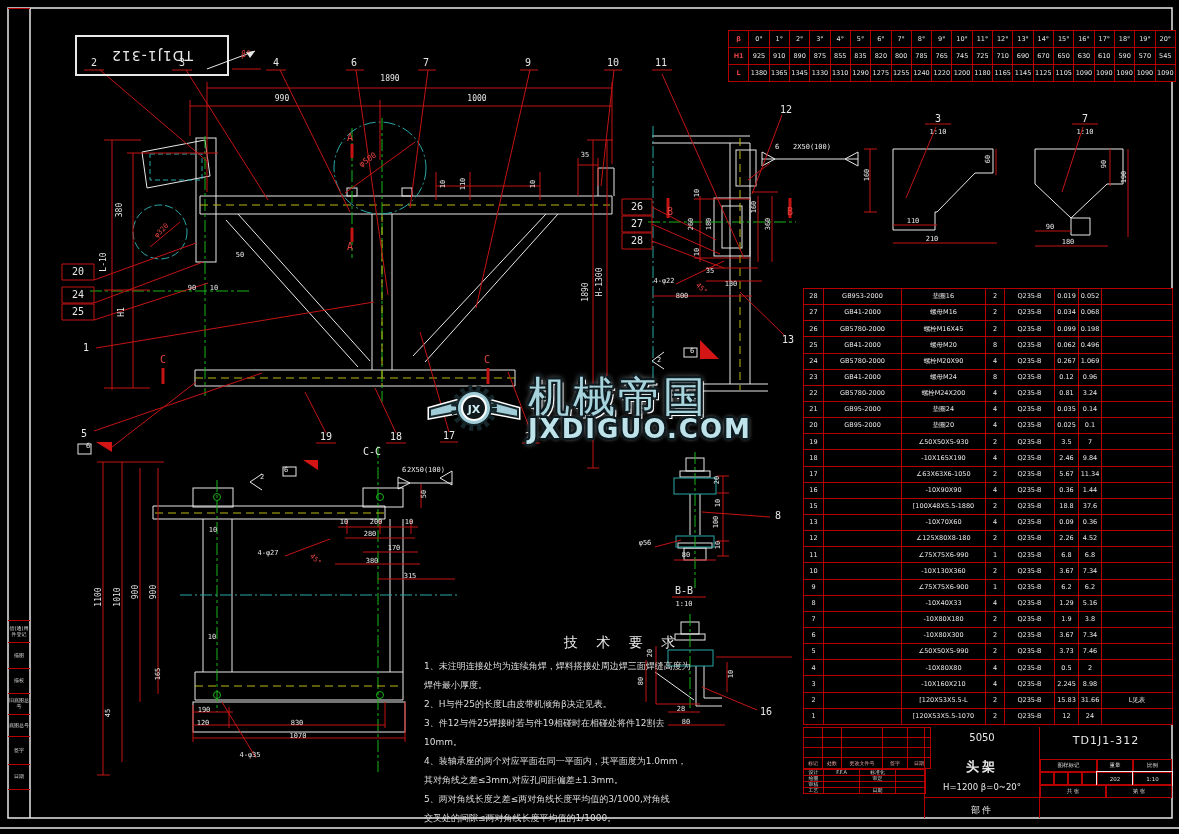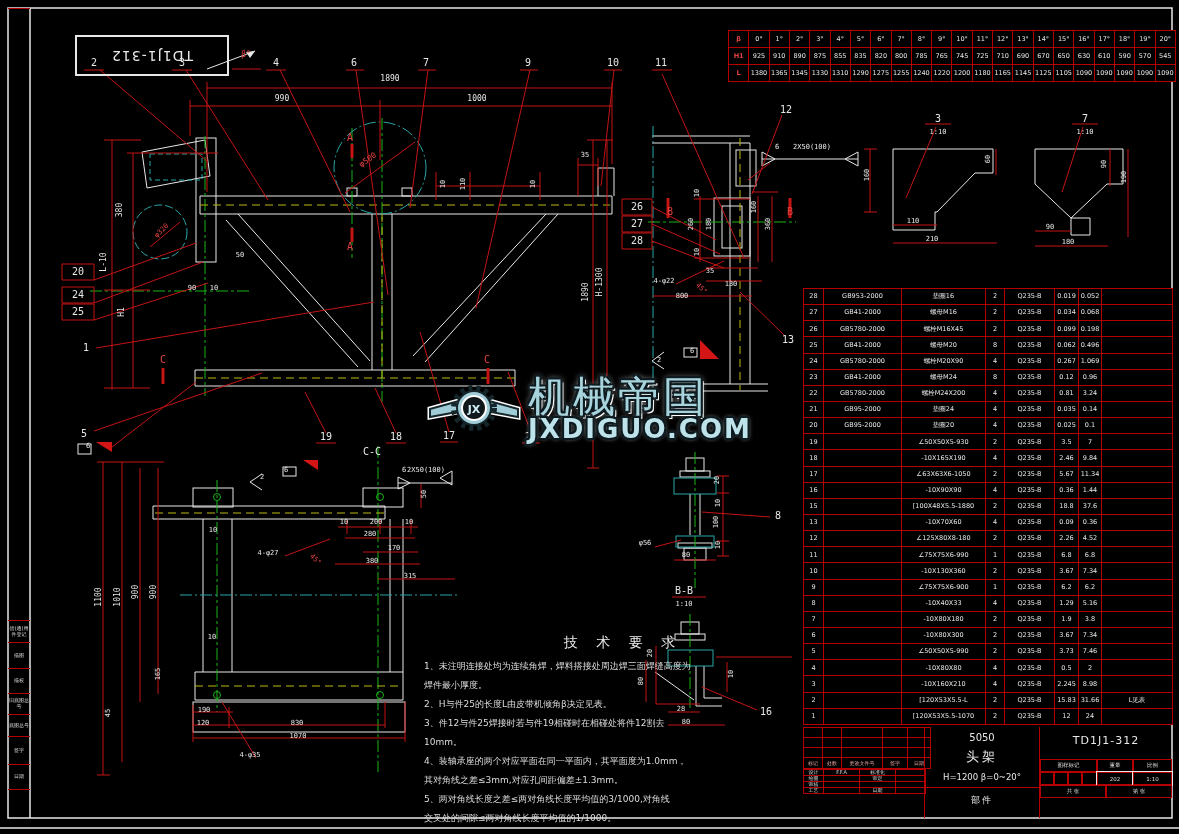--- a/index.html
+++ b/index.html
@@ -26,21 +26,21 @@
         border-collapse:collapse;table-layout:fixed;font-size:6.5px;color:#e8e8e8;text-align:center;background:#000;}
   #bom-table td{border:1px solid #b40000;padding:0;line-height:1;overflow:hidden;white-space:nowrap;}
   
   #titleblock{position:absolute;left:803px;top:727px;width:369px;height:91px;z-index:5;color:#e8e8e8;}
   #titleblock .cell{position:absolute;box-sizing:border-box;}
   #tb-sig{left:0;top:0;width:122px;height:91px;border-right:1px solid #b40000;}
   .sigtbl{border-collapse:collapse;table-layout:fixed;width:122px;}
   .sigtbl td{border:1px solid #b40000;padding:0;font-size:5px;color:#ddd;text-align:center;line-height:1;overflow:hidden;}
   #tb-name{left:122px;top:0;width:115px;height:91px;border-right:1px solid #b40000;text-align:center;}
   #tb-name .model{font-size:10px;margin-top:5px;}
-  #tb-name .pname{font-size:13px;margin-top:5px;letter-spacing:3px;}
+  #tb-name .pname{font-size:13px;margin-top:15px;letter-spacing:3px;font-weight:bold;}
   #tb-name .spec{font-size:8.5px;margin-top:6px;}
   #tb-name .divline{border-top:1px solid #b40000;margin-top:5px;}
   #tb-name .dtype{font-size:9px;margin-top:6px;letter-spacing:2px;}
   #tb-right{left:237px;top:0;width:132px;height:91px;}
   #tb-right .dno{text-align:center;font-size:11px;margin-top:7px;letter-spacing:1px;}
   .tbgrid{position:absolute;left:0;width:132px;box-sizing:border-box;display:flex;}
   .tbgrid div{box-sizing:border-box;border:1px solid #b40000;font-size:5.5px;color:#ddd;
         display:flex;align-items:center;justify-content:center;overflow:hidden;}
   .whitebox{outline:1px solid #e8e8e8;}
   

